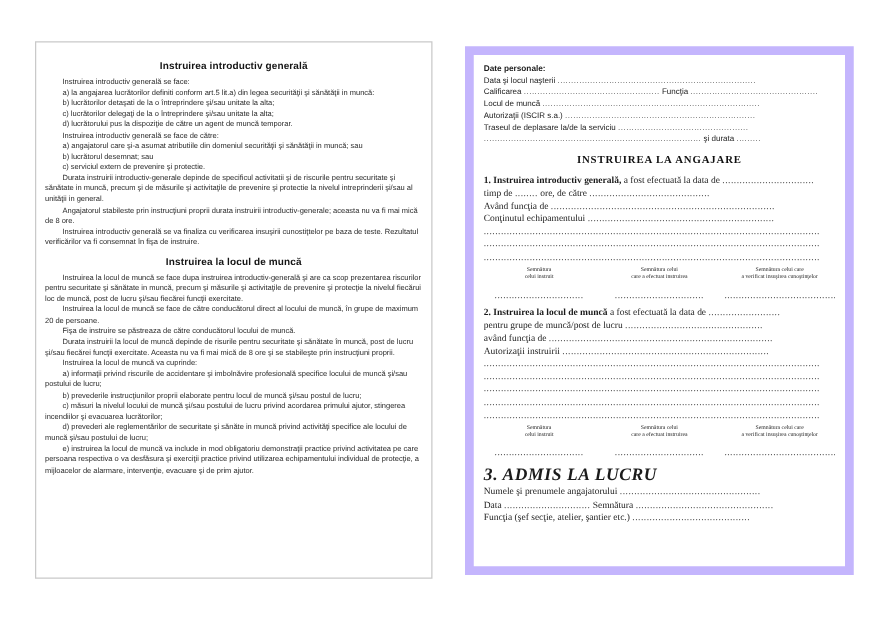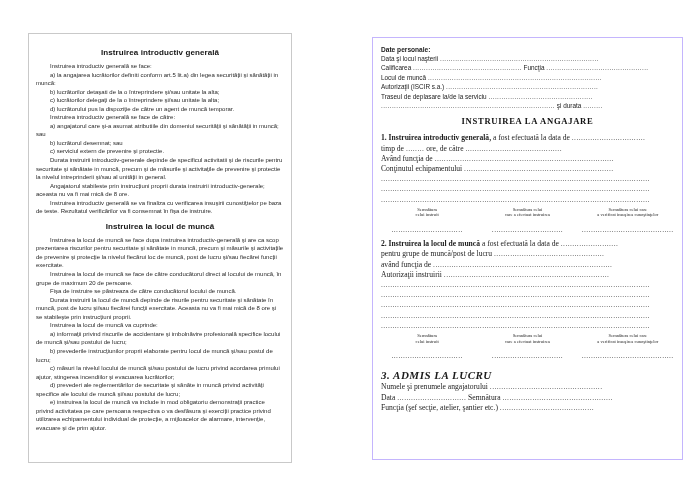--- a/index.html
+++ b/index.html
@@ -14,21 +14,21 @@
     font-family: "Liberation Sans", sans-serif;
     color: #1a1a1a;
     overflow: hidden;
   }
 
   
   #left-panel {
     position: absolute;
     left: 28px;
     top: 33px;
-    width: 264px;
+    width: 318px;
     height: 430px;
     border: 1px solid #c9c9c9;
     background: #ffffff;
     box-sizing: border-box;
     padding: 8px 7px 6px 7px;
     font-family: "Liberation Sans", sans-serif;
     font-size: 6.0px;
     line-height: 8.55px;
     color: #2a2a2a;
     overflow: hidden;
@@ -52,21 +52,21 @@
     text-align: left;
   }
 
   
   #right-panel {
     position: absolute;
     left: 372px;
     top: 37px;
     width: 311px;
     height: 423px;
-    border: 1px solid #c4b5fd;
+    border: 7px solid #c4b5fd;
     background: #ffffff;
     box-sizing: border-box;
     padding: 7px 8px 5px 8px;
     font-family: "Liberation Serif", serif;
     font-size: 7.6px;
     line-height: 10.2px;
     color: #1b1b1b;
     overflow: hidden;
   }
   #right-panel .r-row {
@@ -97,21 +97,21 @@
     letter-spacing: 0.7px;
     margin: 4px 0 5px 0;
     color: #101010;
   }
   #right-panel .sec-head {
     font-weight: bold;
   }
   #right-panel .sec3 {
     font-weight: bold;
     font-style: italic;
-    font-size: 11px;
+    font-size: 14px;
     line-height: 14px;
     letter-spacing: .5px;
     margin-top: 3px;
   }
   #right-panel .blank-line {
     color: #3c3c3c;
     letter-spacing: .4px;
     white-space: nowrap;
     overflow: hidden;
   }

